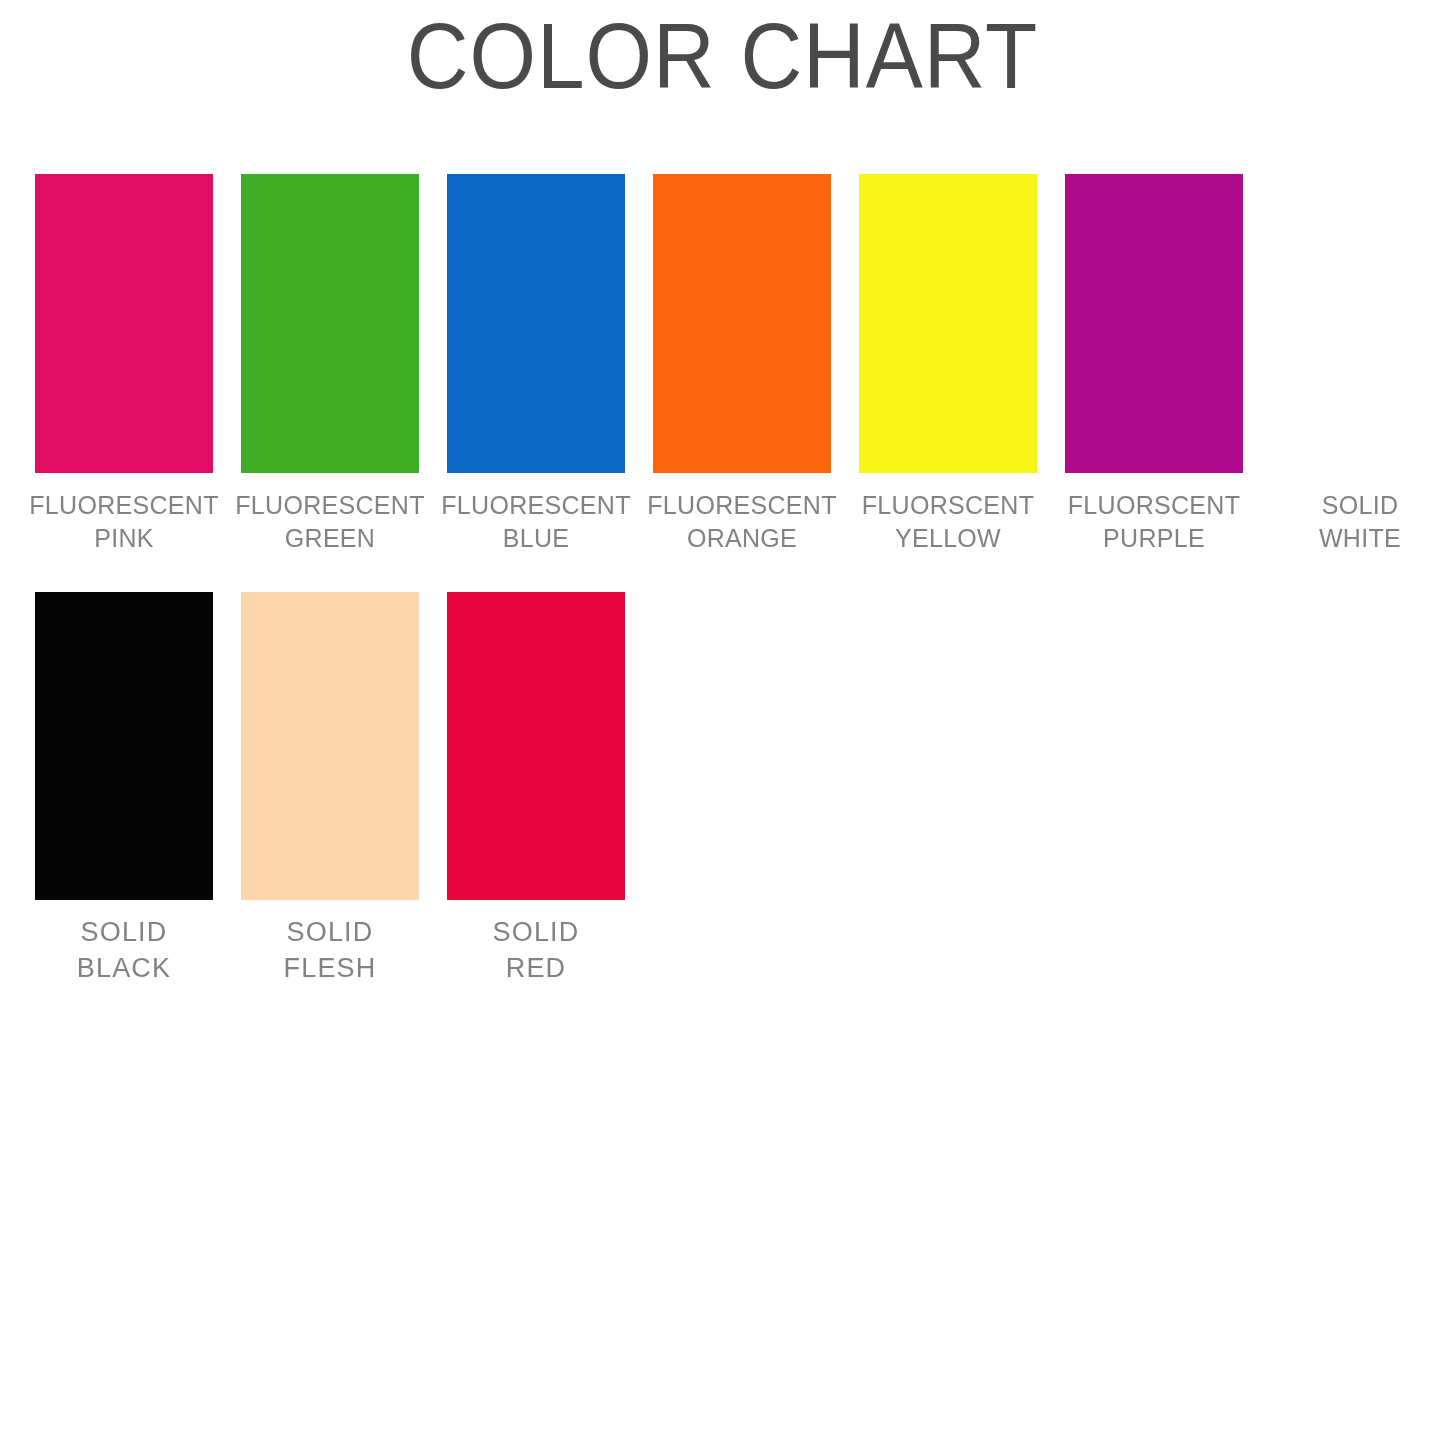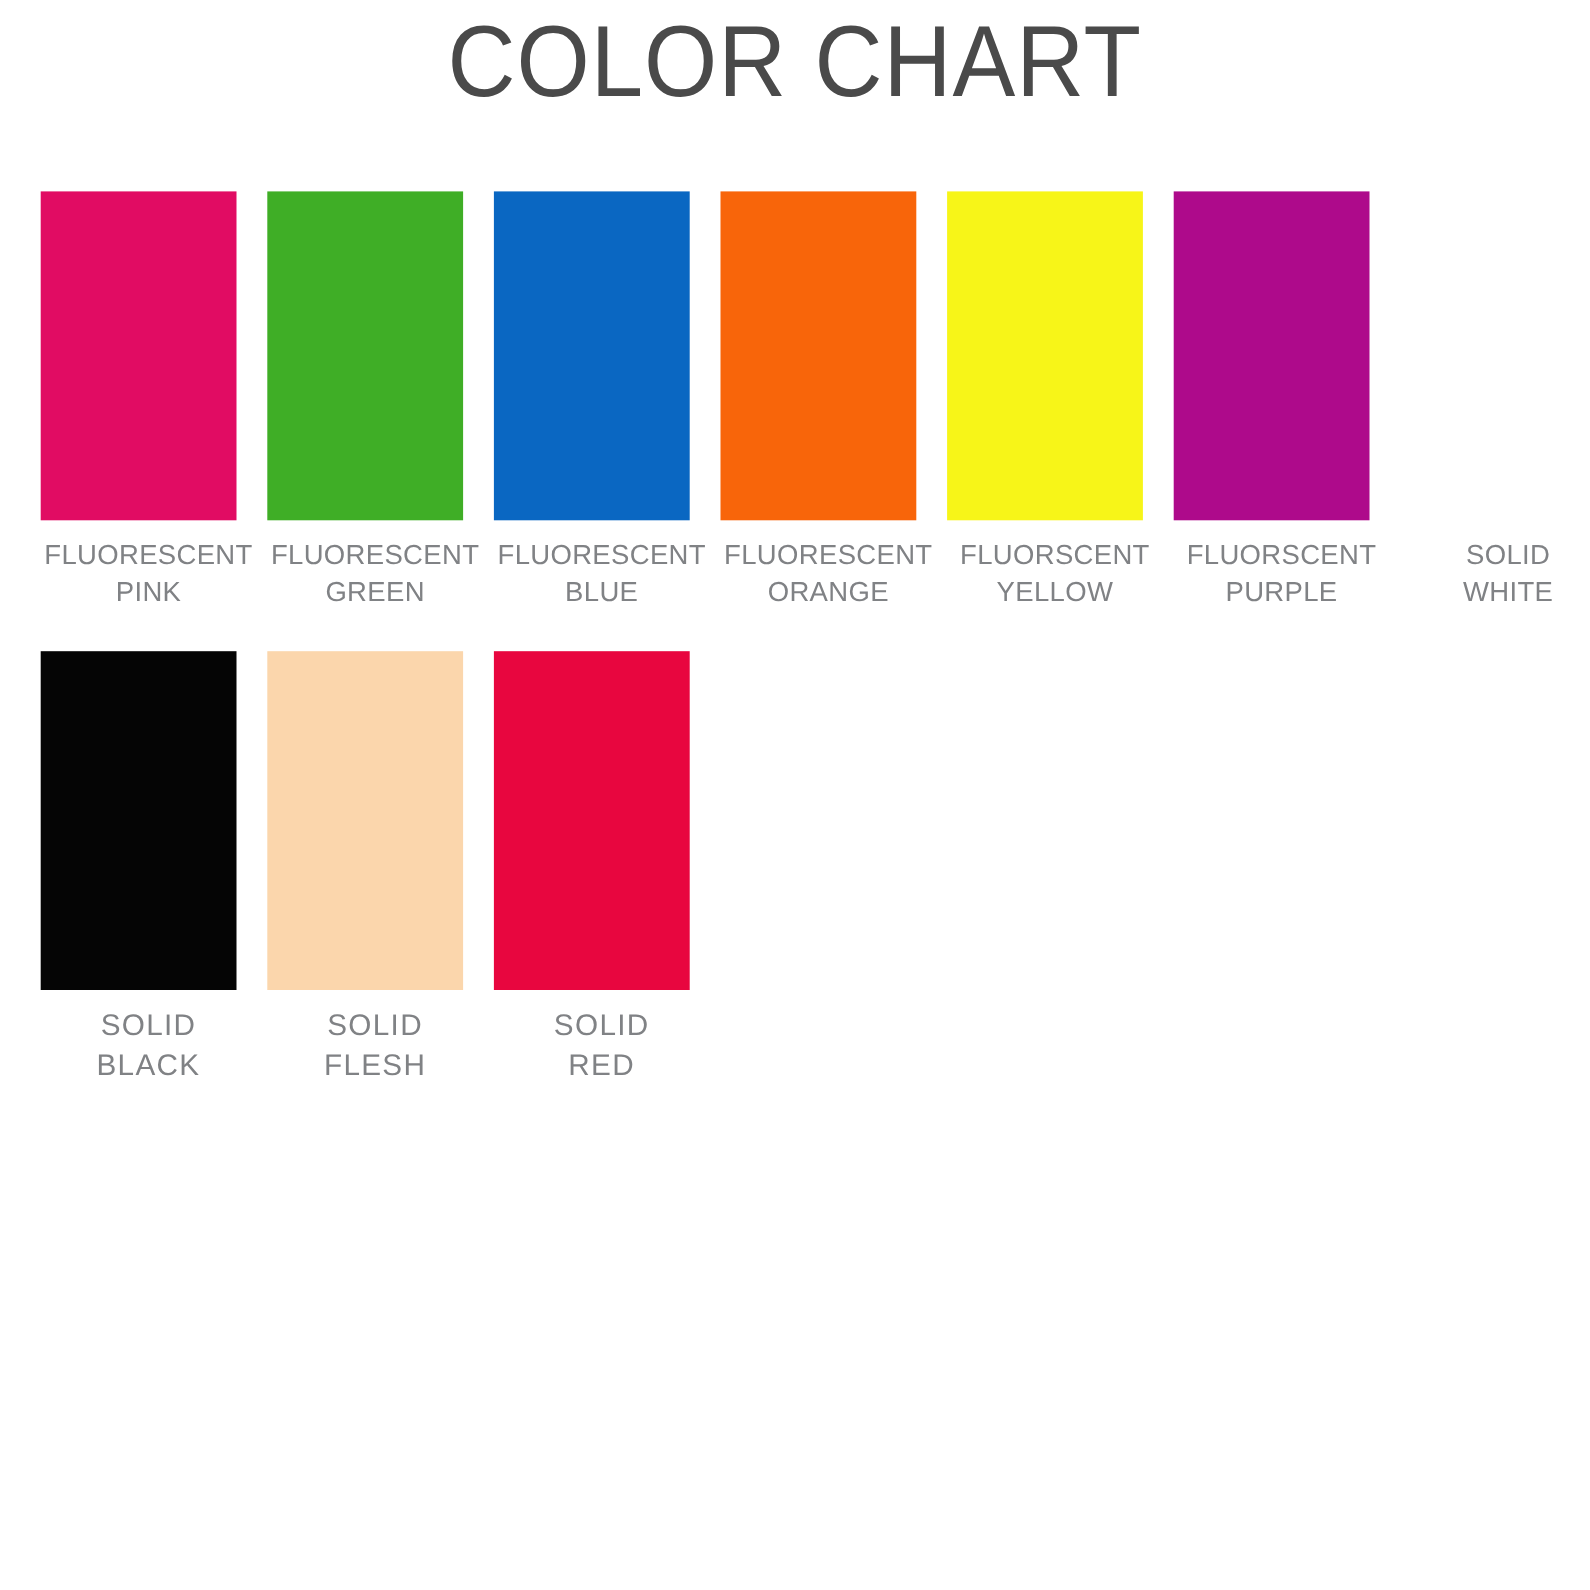--- a/index.html
+++ b/index.html
@@ -50,20 +50,21 @@
     align-items: flex-start;
   }
   #swatch-row-1 { top: 174px; }
   #swatch-row-2 { top: 592px; }
 
   .swatch-cell {
     width: 174px;
     margin-right: 32px;
     display: flex;
     flex-direction: column;
+    align-items: center;
   }
   .swatch-cell:last-child { margin-right: 0; }
 
   .swatch-chip {
     width: 178px;
     display: block;
   }
   #swatch-row-1 .swatch-chip { height: 299px; }
   #swatch-row-2 .swatch-chip { height: 308px; }
 

